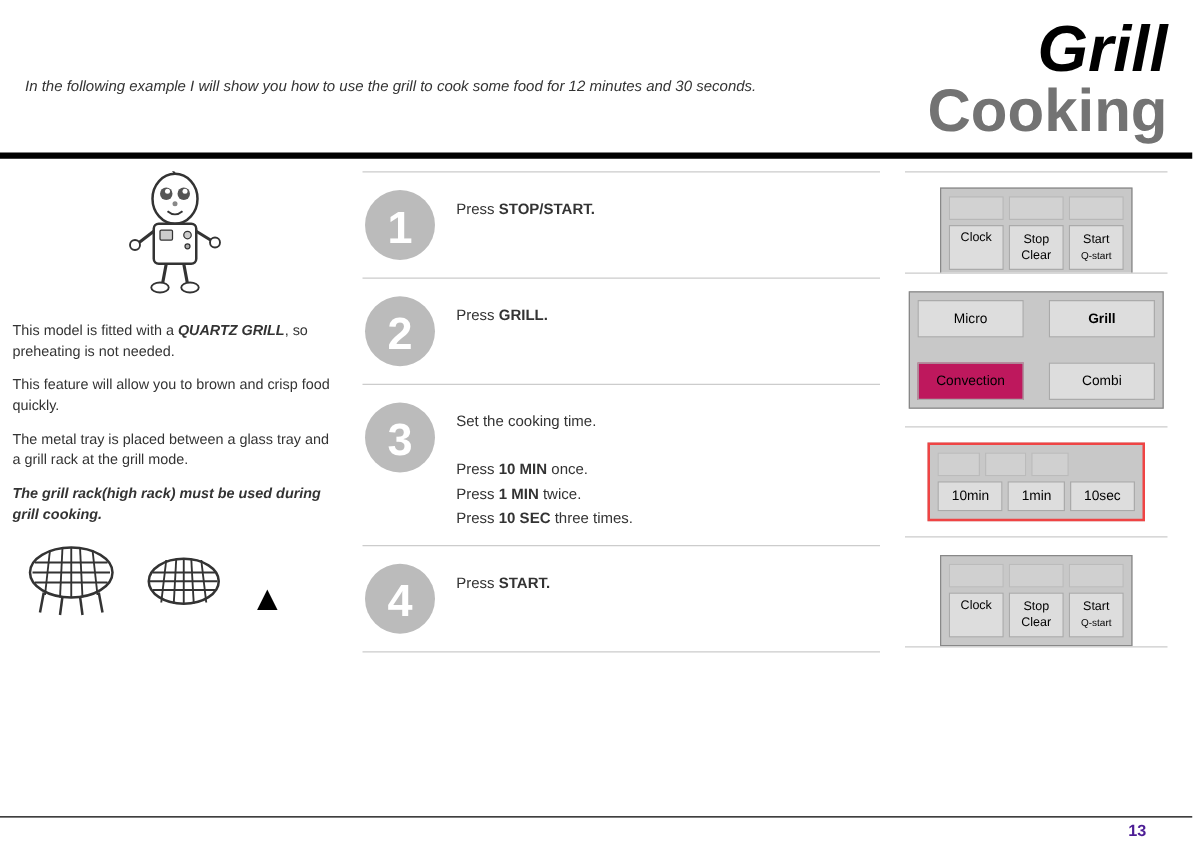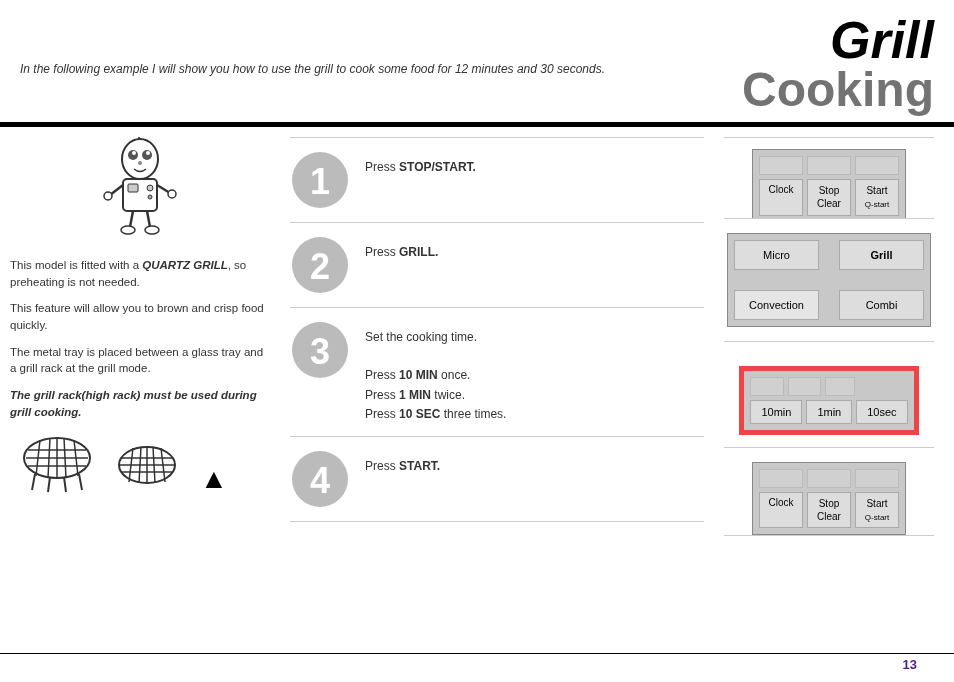--- a/index.html
+++ b/index.html
@@ -347,27 +347,27 @@
           <div style="background:#ddd;border:1px solid #aaa;font-size:10px;padding:4px 8px;min-width:44px;text-align:center;line-height:1.3;">Stop<br>Clear</div>
           <div style="background:#ddd;border:1px solid #aaa;font-size:10px;padding:4px 8px;min-width:44px;text-align:center;line-height:1.3;">Start<br><span style="font-size:8px;">Q-start</span></div>
         </div>
       </div>
     </div>
 
     <div style="padding: 14px 0; border-bottom: 1px solid #ccc; display:flex; align-items:center; justify-content:center;">
       <div style="background:#c8c8c8; border:1px solid #888; padding:6px; display:grid; grid-template-columns:1fr 1fr; gap:20px;">
         <div style="background:#ddd;border:1px solid #aaa;font-size:11px;padding:8px 14px;text-align:center;">Micro</div>
         <div style="background:#ddd;border:1px solid #aaa;font-size:11px;padding:8px 14px;text-align:center;font-weight:bold;">Grill</div>
-        <div style="background:#e5e5e5;border:1px solid #aaa;font-size:11px;padding:8px 14px;text-align:center;">Convection</div>
+        <div style="background:#be185d;border:1px solid #aaa;font-size:11px;padding:8px 14px;text-align:center;">Convection</div>
         <div style="background:#ddd;border:1px solid #aaa;font-size:11px;padding:8px 14px;text-align:center;">Combi</div>
       </div>
     </div>
 
     <div style="padding: 12px 0; border-bottom: 1px solid #ccc; display:flex; align-items:center; justify-content:center; overflow:hidden;">
-      <div style="background:#c8c8c8; border:5px solid #ef4444; padding:6px;margin-top:12px;">
+      <div style="background:#c8c8c8; border:2px solid #ef4444; padding:6px;">
         <div style="display:flex; gap:4px; margin-bottom:4px; opacity:0.4;">
           <div style="background:#ddd;border:1px solid #aaa;font-size:10px;padding:3px 10px;">&nbsp;&nbsp;&nbsp;&nbsp;</div>
           <div style="background:#ddd;border:1px solid #aaa;font-size:10px;padding:3px 10px;">&nbsp;&nbsp;&nbsp;&nbsp;</div>
           <div style="background:#ddd;border:1px solid #aaa;font-size:10px;padding:3px 10px;">&nbsp;&nbsp;&nbsp;</div>
         </div>
         <div style="display:flex; gap:4px;">
           <div style="background:#ddd;border:1px solid #aaa;font-size:11px;padding:5px 10px;text-align:center;">10min</div>
           <div style="background:#ddd;border:1px solid #aaa;font-size:11px;padding:5px 10px;text-align:center;">1min</div>
           <div style="background:#ddd;border:1px solid #aaa;font-size:11px;padding:5px 10px;text-align:left;">10sec</div>
         </div>

